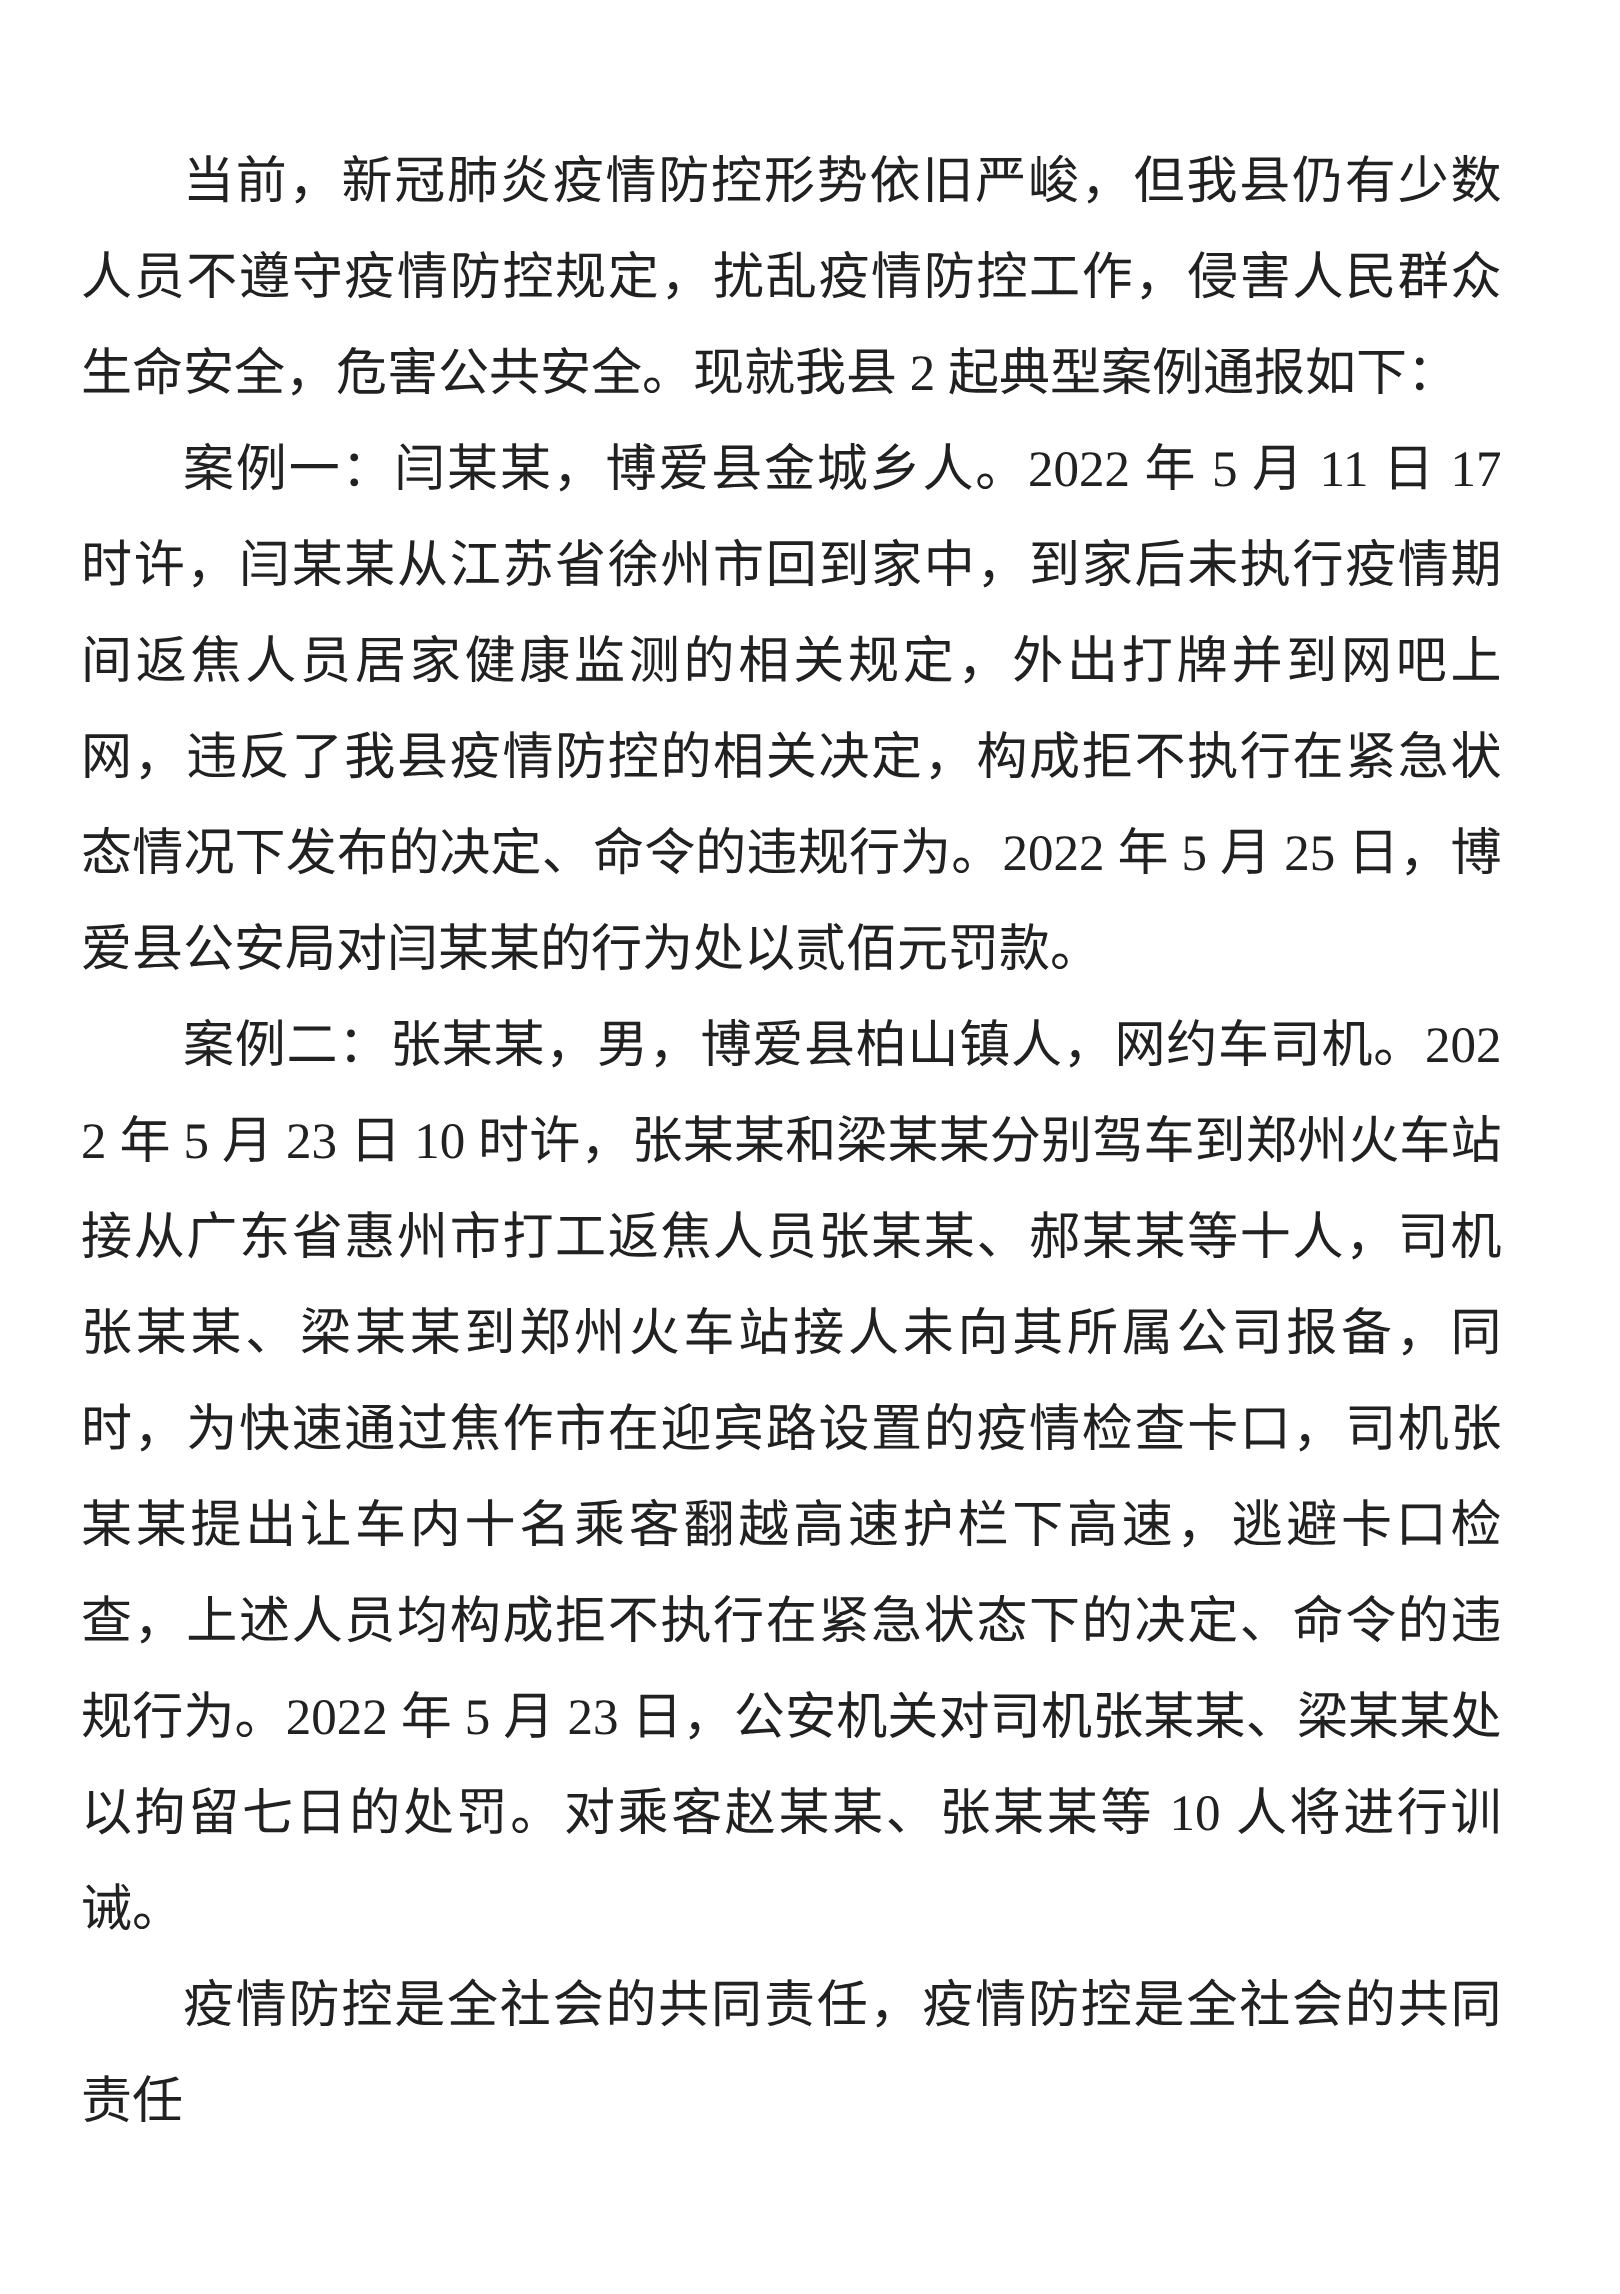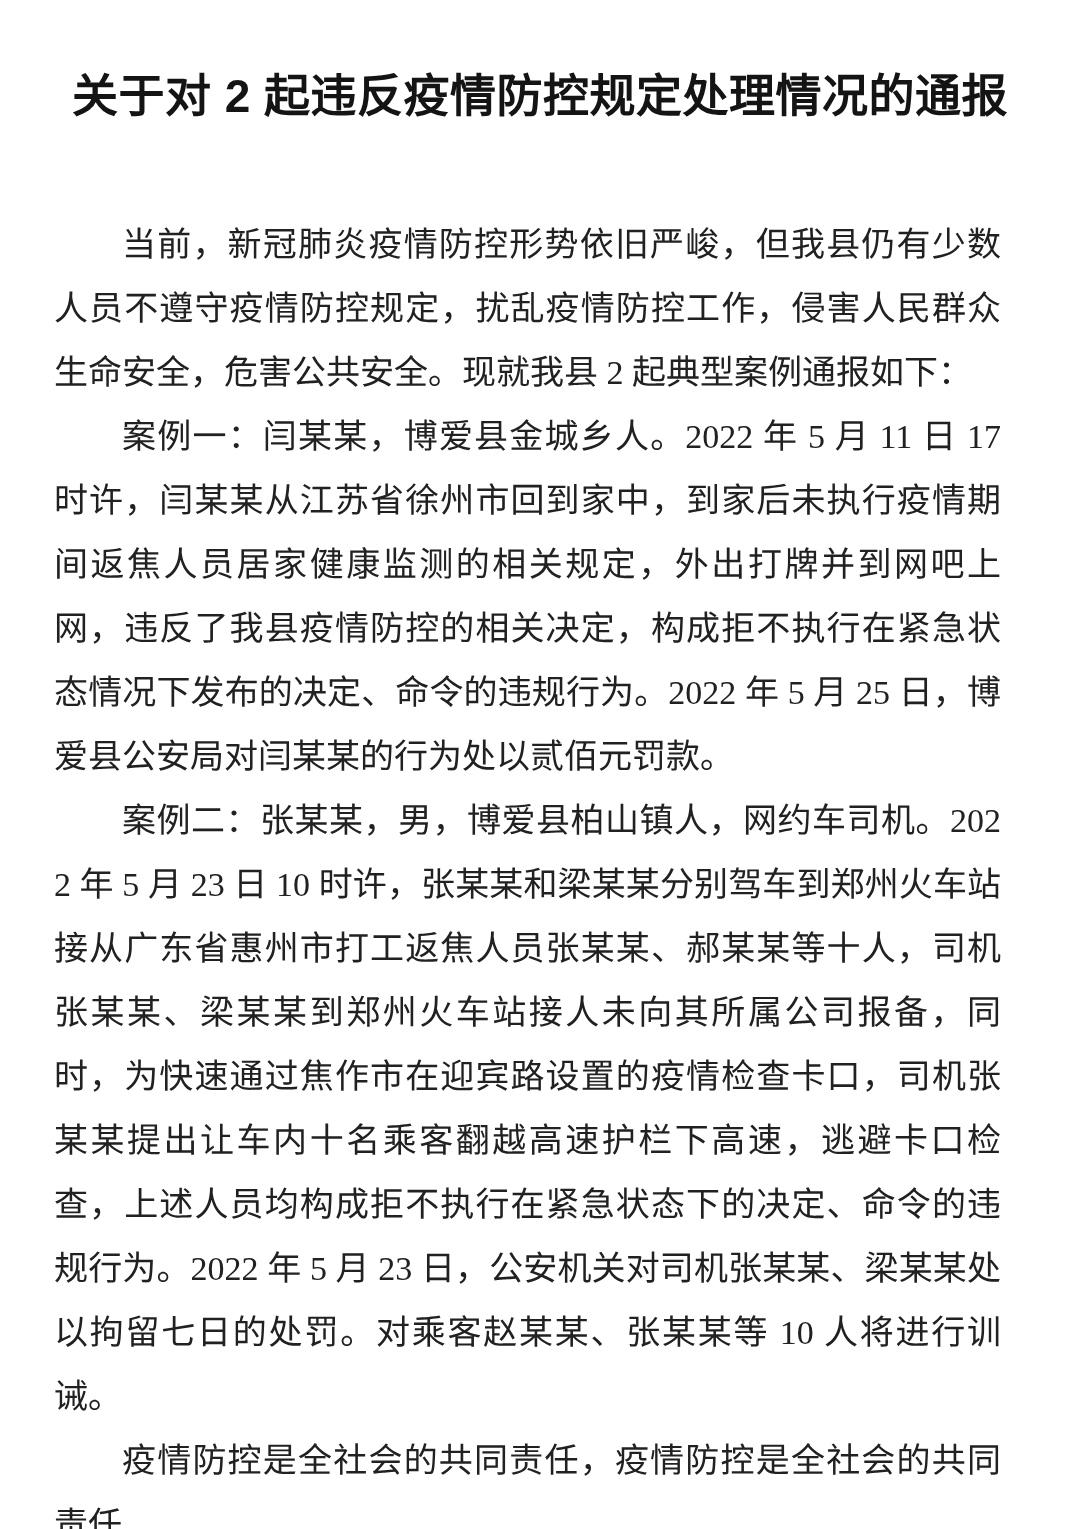--- a/index.html
+++ b/index.html
@@ -42,21 +42,20 @@
     margin: 0;
     text-align: justify;
     text-indent: 2em;
     word-break: break-all;
   }
 </style>
 </head>
 <body>
 
 <div class="page">
-  <h1 class="doc-title">关于对 2 起违反疫情防控规定处理情况的通报</h1>
 
   <div class="doc-body">
     <p>当前，新冠肺炎疫情防控形势依旧严峻，但我县仍有少数人员不遵守疫情防控规定，扰乱疫情防控工作，侵害人民群众生命安全，危害公共安全。现就我县 2 起典型案例通报如下：</p>
     <p>案例一：闫某某，博爱县金城乡人。2022 年 5 月 11 日 17 时许，闫某某从江苏省徐州市回到家中，到家后未执行疫情期间返焦人员居家健康监测的相关规定，外出打牌并到网吧上网，违反了我县疫情防控的相关决定，构成拒不执行在紧急状态情况下发布的决定、命令的违规行为。2022 年 5 月 25 日，博爱县公安局对闫某某的行为处以贰佰元罚款。</p>
     <p>案例二：张某某，男，博爱县柏山镇人，网约车司机。2022 年 5 月 23 日 10 时许，张某某和梁某某分别驾车到郑州火车站接从广东省惠州市打工返焦人员张某某、郝某某等十人，司机张某某、梁某某到郑州火车站接人未向其所属公司报备，同时，为快速通过焦作市在迎宾路设置的疫情检查卡口，司机张某某提出让车内十名乘客翻越高速护栏下高速，逃避卡口检查，上述人员均构成拒不执行在紧急状态下的决定、命令的违规行为。2022 年 5 月 23 日，公安机关对司机张某某、梁某某处以拘留七日的处罚。对乘客赵某某、张某某等 10 人将进行训诫。</p>
     <p>疫情防控是全社会的共同责任，疫情防控是全社会的共同责任</p>
   </div>
 </div>
 
 </body></html>

